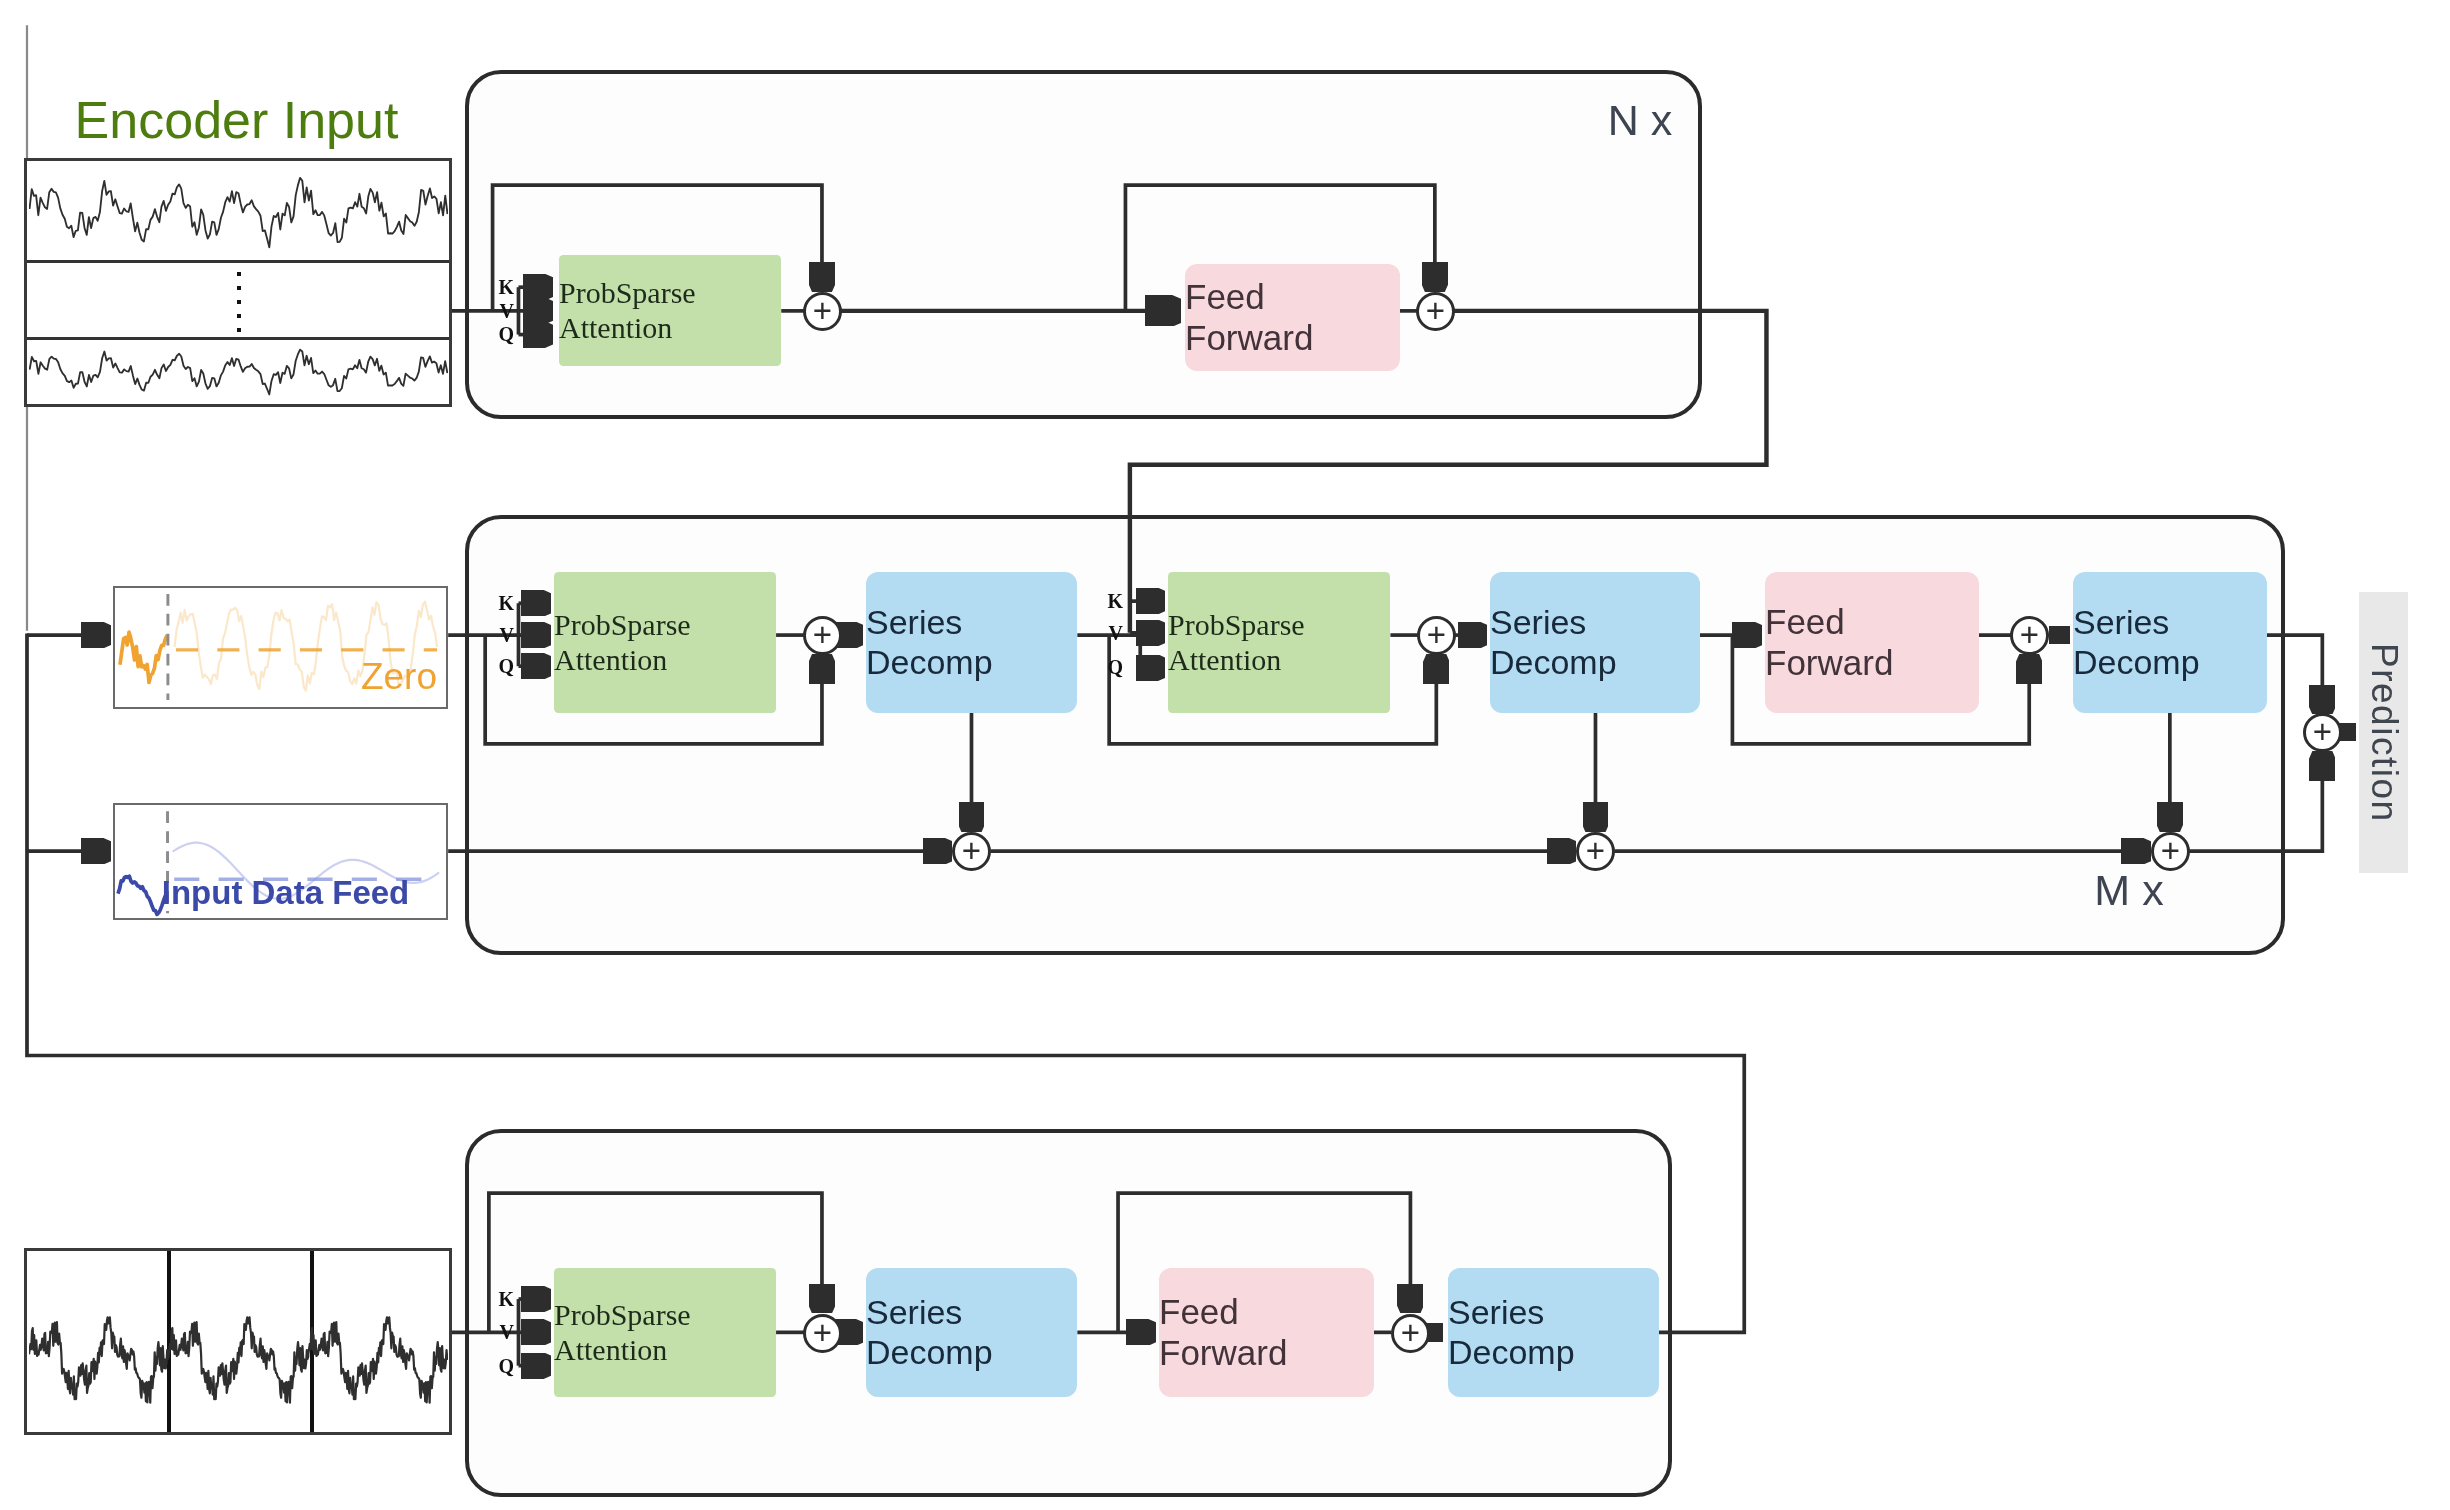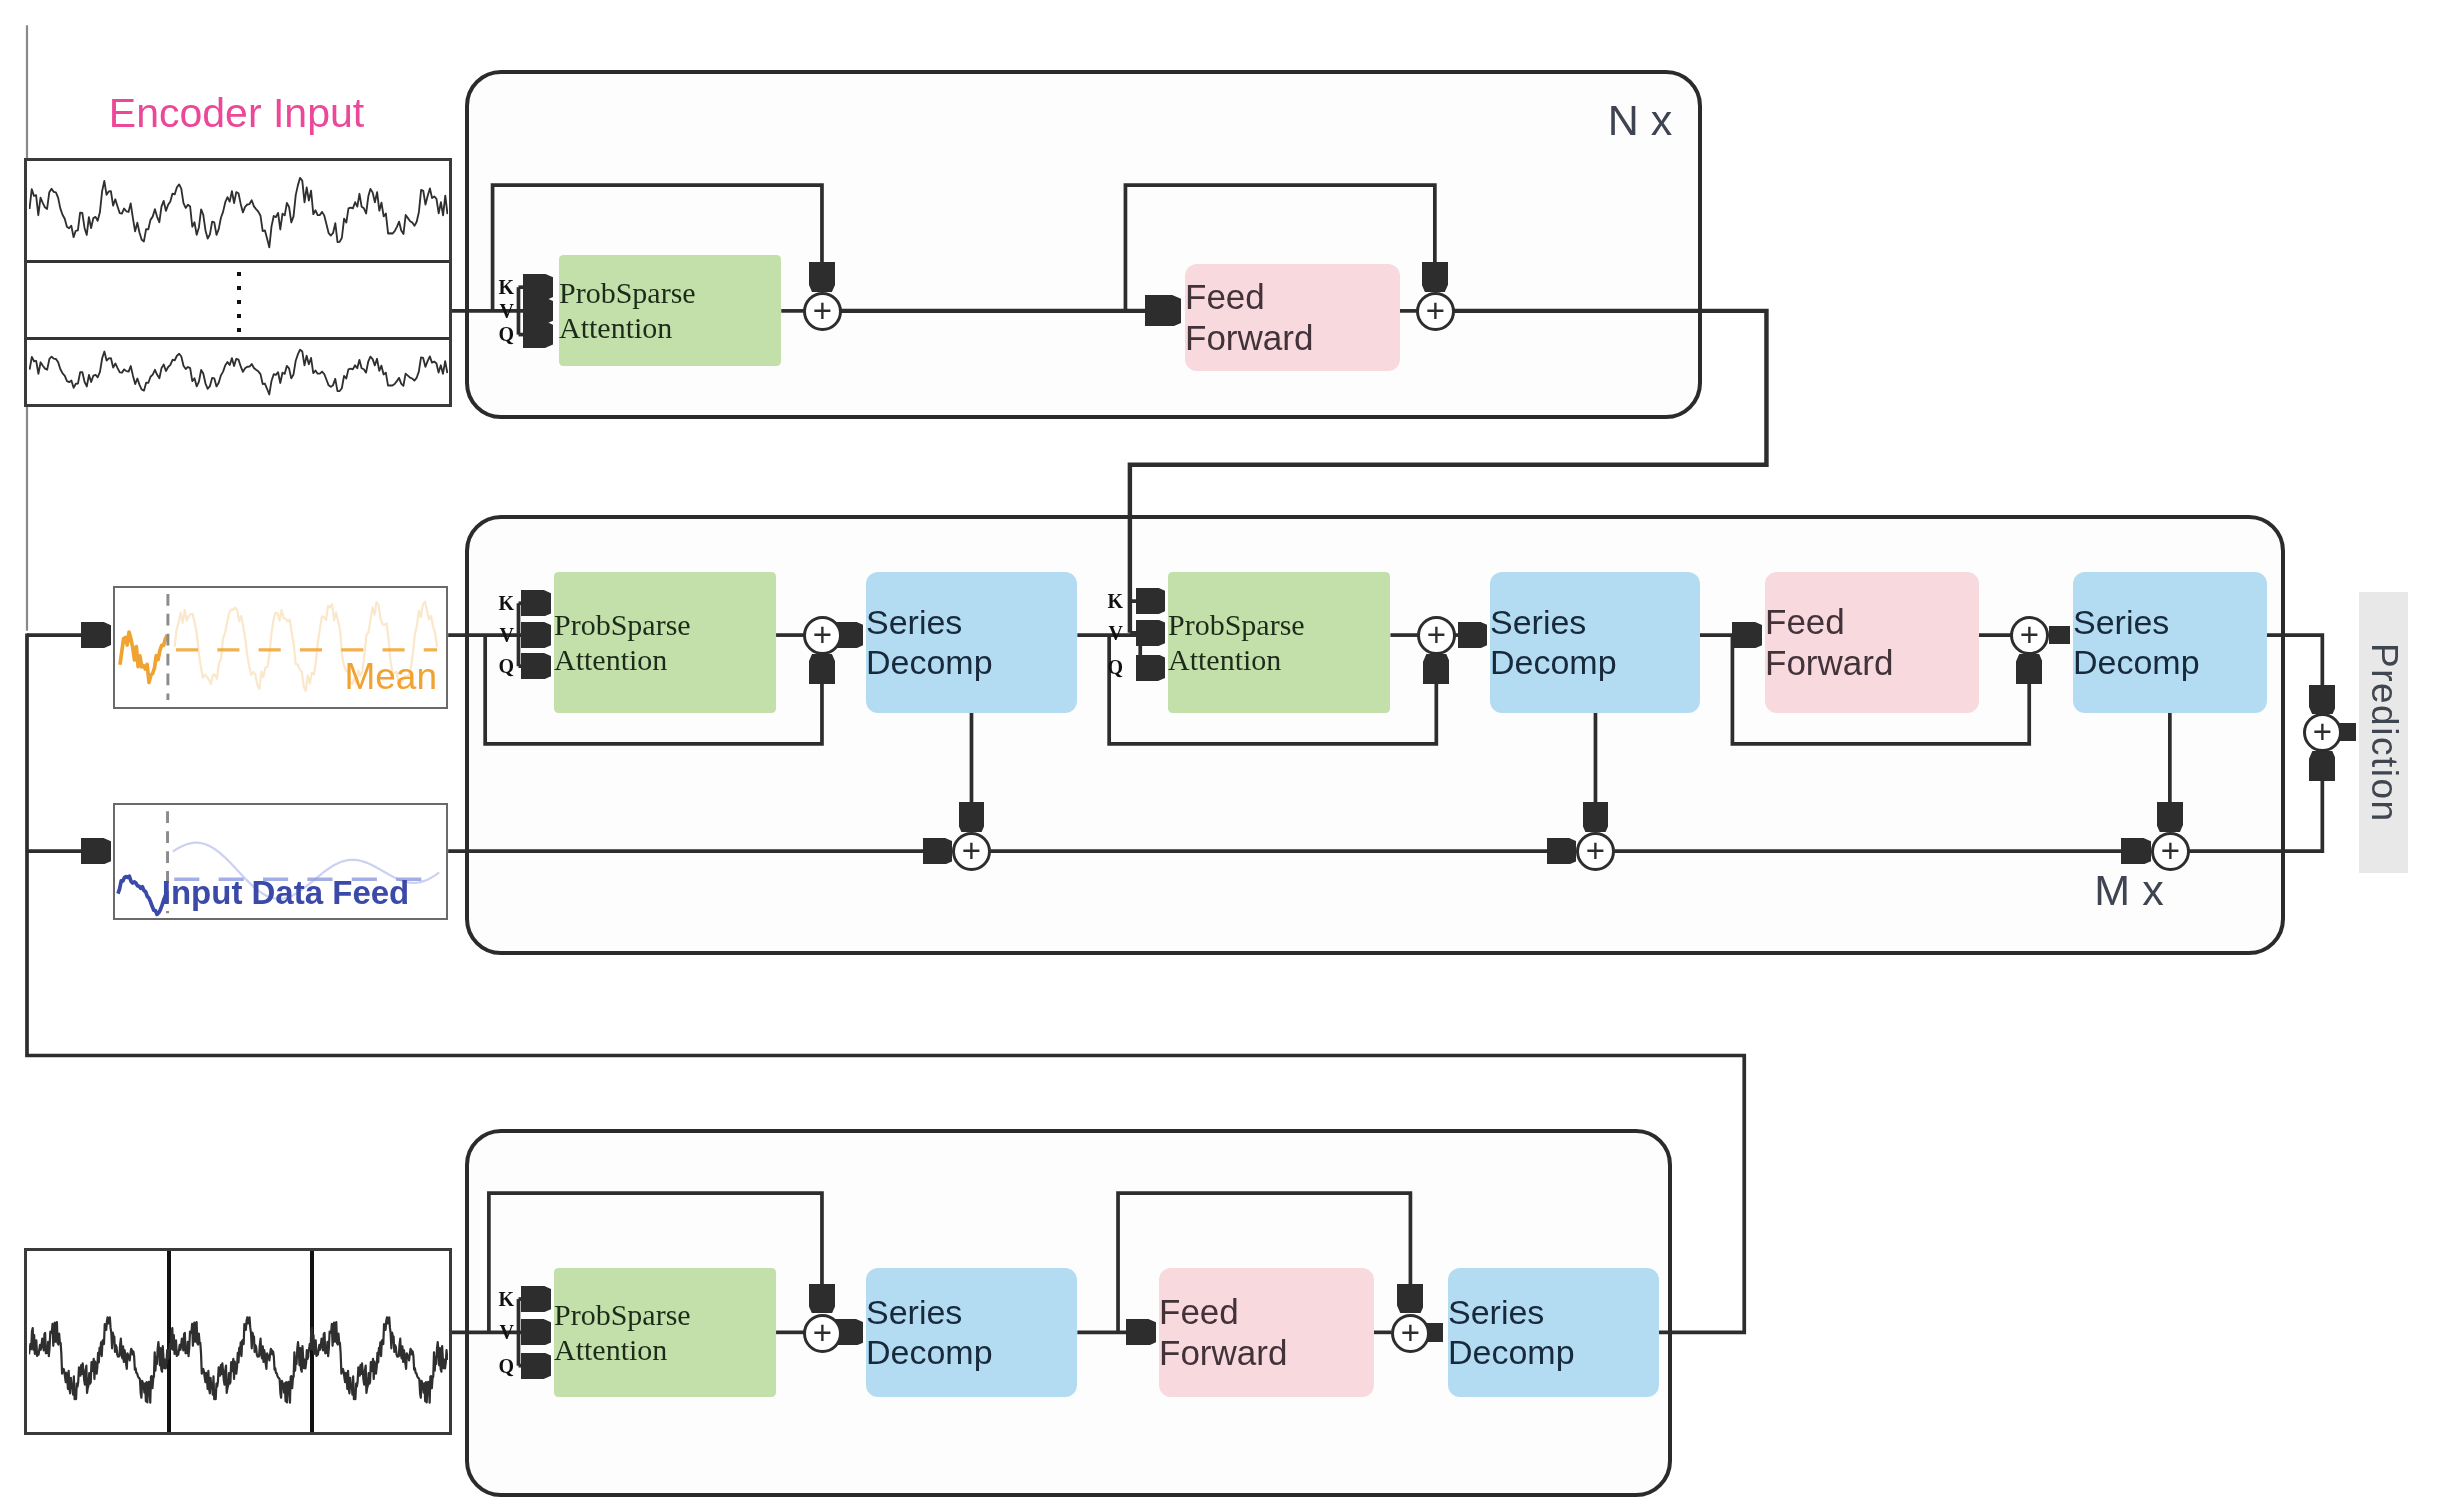--- a/index.html
+++ b/index.html
@@ -18,21 +18,21 @@
   .blk.attn{background:var(--c-attention-fill,#c3e0ab);font-family:"Liberation Serif","DejaVu Serif",serif;
             font-size:30px;color:#1e2b1a;border-radius:4.4px;}
   .blk.decomp{background:var(--c-decomp-fill,#b3dcf2);font-size:34px;color:#17293a;border-radius:12px;}
   .blk.ff{background:var(--c-ff-fill,#f7d9de);font-size:35px;color:#42323a;border-radius:12px;}
   .plus{position:absolute;width:39px;height:39px;border:3px solid #2d2d2d;border-radius:50%;
         background:#ffffff;z-index:4;display:flex;align-items:center;justify-content:center;
         font-size:33px;color:#2d2d2d;line-height:1;box-sizing:border-box;padding-bottom:2.2px;}
   .kvq{position:absolute;width:33px;text-align:right;font-family:"Liberation Serif","DejaVu Serif",serif;
        font-weight:bold;font-size:20px;color:#111;z-index:4;line-height:1;}
   .title{position:absolute;text-align:center;z-index:4;}
-  .title.io{font-size:41px;color:#ec4899;}
+  .title.io{font-size:52px;color:#4d7c0f;}
   .title.hum{font-size:39px;color:#3e4451;}
   .repeat-label{position:absolute;font-size:43px;color:#3e4451;z-index:4;text-align:center;}
   .zero-label{position:absolute;z-index:4;font-size:37px;color:var(--c-seasonal-accent,#f0a330);
               text-align:right;}
   .mean-label{position:absolute;z-index:4;font-size:33px;font-weight:600;
               color:var(--c-trend-accent,#2b3a9e);text-align:center;}
   .prediction{position:absolute;z-index:4;background:var(--c-prediction-bg,#e8e8e8);color:#40464f;
               font-size:37px;writing-mode:vertical-rl;display:flex;align-items:center;justify-content:center;
               letter-spacing:1.5px;}
   .hline{position:absolute;left:0;width:100%;height:3px;background:#333;}
@@ -137,21 +137,21 @@
   </div>
 
   <div class="init-box" style="left:113px;top:586px;width:335px;height:123px;">
     <svg class="wavebox" id="wave-seasonal" style="left:0;top:0;" width="330" height="118" viewBox="0 0 446 160">
         <polyline points="6.0,104.0 8.5,86.2 10.9,68.8 13.4,67.0 15.8,77.3 18.3,59.7 20.8,68.6 23.2,80.4 25.7,97.5 28.2,79.3 30.6,106.7 33.1,92.1 35.5,106.9 38.0,105.2 40.5,110.1 42.9,103.7 45.4,128.1 47.8,118.3 50.3,115.9 52.8,108.7 55.2,91.6 57.7,97.2 60.2,84.6 62.6,77.8 65.1,77.9 67.5,69.1 70.0,63.7" fill="none" stroke="#f0a330" stroke-width="5" stroke-linejoin="round"></polyline>
         <line x1="71" y1="8" x2="71" y2="152" stroke="#8c8c8c" stroke-width="4" stroke-dasharray="16 11"></line>
         <polyline points="80.0,80.0 82.7,56.7 85.5,47.0 88.2,33.5 91.0,47.3 93.7,29.7 96.4,44.0 99.2,38.5 101.9,35.4 104.6,34.9 107.4,47.7 110.1,61.1 112.9,87.9 115.6,106.4 118.3,121.7 121.1,117.6 123.8,120.3 126.6,124.0 129.3,130.2 132.0,118.1 134.8,117.5 137.5,123.2 140.2,101.7 143.0,96.8 145.7,68.3 148.5,61.2 151.2,47.5 153.9,34.3 156.7,29.3 159.4,29.4 162.2,26.8 164.9,30.3 167.6,44.8 170.4,38.1 173.1,52.0 175.8,67.9 178.6,91.0 181.3,107.1 184.1,117.8 186.8,113.7 189.5,116.9 192.3,131.9 195.0,136.9 197.8,113.3 200.5,120.8 203.2,107.5 206.0,107.4 208.7,89.4 211.4,62.3 214.2,43.1 216.9,33.6 219.7,34.4 222.4,44.1 225.1,29.9 227.9,40.6 230.6,41.6 233.4,45.2 236.1,42.7 238.8,60.5 241.6,76.1 244.3,103.3 247.0,103.6 249.8,110.8 252.5,113.2 255.3,134.4 258.0,139.4 260.7,118.6 263.5,129.5 266.2,114.6 269.0,116.9 271.7,100.1 274.4,73.5 277.2,54.3 279.9,38.5 282.6,39.5 285.4,43.5 288.1,24.1 290.9,26.1 293.6,21.8 296.3,43.6 299.1,33.2 301.8,45.1 304.6,57.8 307.3,92.5 310.0,106.1 312.8,112.0 315.5,114.4 318.2,126.5 321.0,130.3 323.7,122.4 326.5,129.7 329.2,111.8 331.9,119.5 334.7,112.8 337.4,90.8 340.2,63.7 342.9,60.2 345.6,44.2 348.4,26.4 351.1,36.3 353.8,19.1 356.6,23.0 359.3,41.4 362.1,49.4 364.8,49.9 367.5,47.8 370.3,69.8 373.0,100.8 375.8,115.5 378.5,115.3 381.2,113.4 384.0,132.3 386.7,129.9 389.4,125.2 392.2,118.9 394.9,120.9 397.7,117.6 400.4,108.7 403.1,89.0 405.9,62.8 408.6,50.7 411.4,31.1 414.1,39.6 416.8,22.2 419.6,18.5 422.3,29.7 425.0,42.8 427.8,37.8 430.5,52.3 433.3,60.2 436.0,80.0" fill="none" stroke="#f0a330" stroke-width="3" opacity="0.25" stroke-linejoin="round"></polyline>
         <line x1="82" y1="84" x2="436" y2="84" stroke="#f0a330" stroke-width="4.5" stroke-dasharray="30 26" opacity="0.85"></line>
       </svg>
   </div>
-  <div class="zero-label" style="left:289px;top:656px;width:148px;">Mean</div>
+  <div class="zero-label" style="left:289px;top:656px;width:148px;">Zero</div>
 
   <div class="init-box" style="left:113px;top:803px;width:335px;height:117px;">
     <svg class="wavebox" id="wave-trend" style="left:0;top:0;" width="330" height="113" viewBox="0 0 446 152">
         <polyline points="4.0,119.4 6.2,113.1 8.4,102.3 10.6,102.5 12.8,97.5 15.0,96.4 17.2,97.6 19.4,95.9 21.6,102.6 23.8,105.2 26.0,103.5 28.2,105.1 30.4,108.9 32.6,109.4 34.8,112.2 37.0,110.1 39.2,115.4 41.4,116.7 43.6,123.1 45.8,125.4 48.0,130.4 50.2,136.5 52.4,141.9 54.6,142.4 56.8,147.5 59.0,145.3 61.2,141.3 63.4,135.7 65.6,128.7 67.8,123.0 70.0,117.8" fill="none" stroke="#3b49a8" stroke-width="5" stroke-linejoin="round"></polyline>
         <line x1="71" y1="8" x2="71" y2="146" stroke="#8c8c8c" stroke-width="4" stroke-dasharray="16 11"></line>
         <polyline points="78.0,62.6 81.0,60.7 84.0,58.8 87.0,57.1 90.0,55.6 93.0,54.3 96.0,53.1 99.0,52.1 102.0,51.4 105.0,50.9 108.0,50.6 111.0,50.6 114.0,50.8 117.0,51.3 120.0,52.0 123.0,53.0 126.0,54.2 129.0,55.7 132.0,57.4 135.0,59.3 138.0,61.5 141.0,63.8 144.0,66.3 147.0,69.0 150.0,71.8 153.0,74.8 156.0,77.8 159.0,81.0 162.0,84.2 165.0,87.4 168.0,90.6 171.0,93.9 174.0,97.0 177.0,100.2 180.0,103.2 183.0,106.1 186.0,108.9 189.0,111.6 192.0,114.0 195.0,116.3 198.0,118.4 201.0,120.3 204.0,121.9 207.0,123.3 210.0,124.5 213.0,125.3 216.0,126.0 219.0,126.3 222.0,126.4 225.0,126.3 228.0,125.9 231.0,125.2 234.0,124.3 237.0,123.2 240.0,121.8 243.0,120.3 246.0,118.5 249.0,116.6 252.0,114.6 255.0,112.4 258.0,110.1 261.0,107.7 264.0,105.3 267.0,102.8 270.0,100.3 273.0,97.8 276.0,95.3 279.0,92.9 282.0,90.5 285.0,88.3 288.0,86.1 291.0,84.1 294.0,82.2 297.0,80.5 300.0,78.9 303.0,77.6 306.0,76.4 309.0,75.5 312.0,74.7 315.0,74.2 318.0,73.8 321.0,73.7 324.0,73.8 327.0,74.1 330.0,74.6 333.0,75.3 336.0,76.2 339.0,77.2 342.0,78.4 345.0,79.7 348.0,81.2 351.0,82.7 354.0,84.4 357.0,86.0 360.0,87.8 363.0,89.5 366.0,91.3 369.0,93.0 372.0,94.7 375.0,96.3 378.0,97.8 381.0,99.2 384.0,100.5 387.0,101.7 390.0,102.7 393.0,103.5 396.0,104.1 399.0,104.6 402.0,104.8 405.0,104.8 408.0,104.6 411.0,104.2 414.0,103.5 417.0,102.6 420.0,101.5 423.0,100.2 426.0,98.7 429.0,97.0 432.0,95.1 435.0,93.0 438.0,90.8" fill="none" stroke="#8e9ae0" stroke-width="3" opacity="0.45" stroke-linejoin="round"></polyline>
         <line x1="80" y1="100" x2="438" y2="100" stroke="#8e9ae0" stroke-width="4.5" stroke-dasharray="34 26" opacity="0.8"></line>
       </svg>
   </div>
   <div class="mean-label" style="left:130px;top:874px;width:311px;">Input Data Feed</div>

